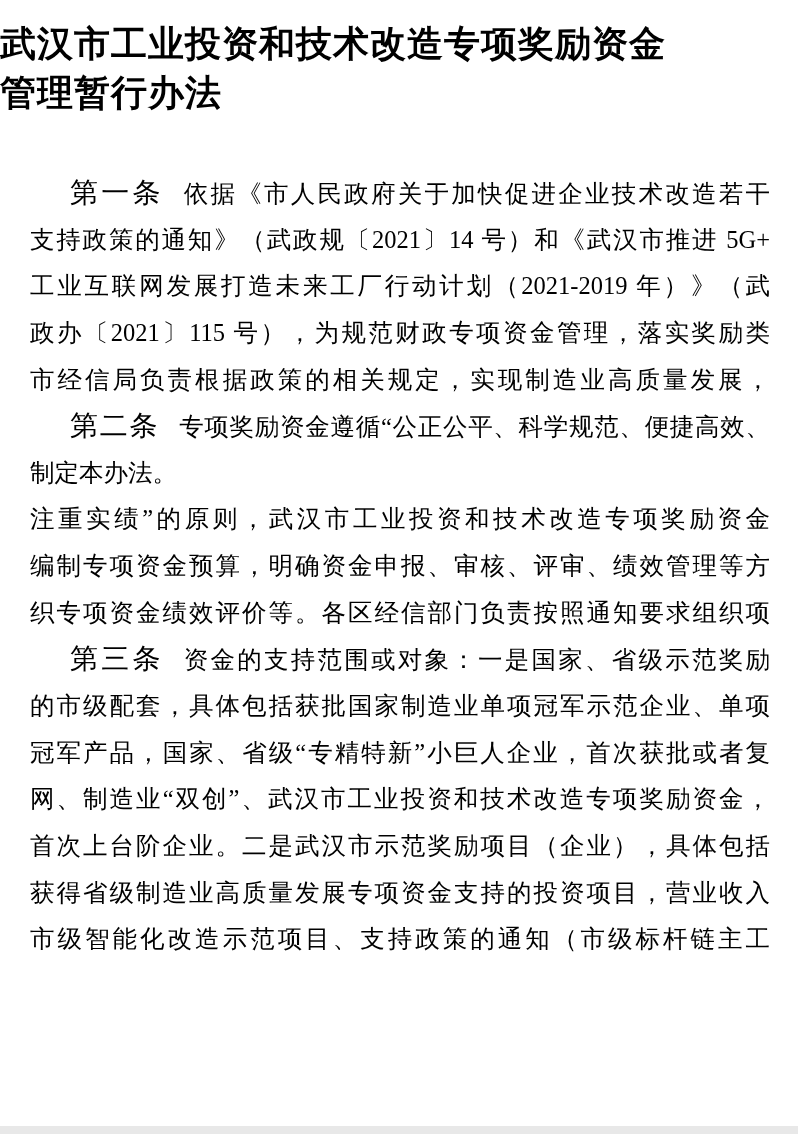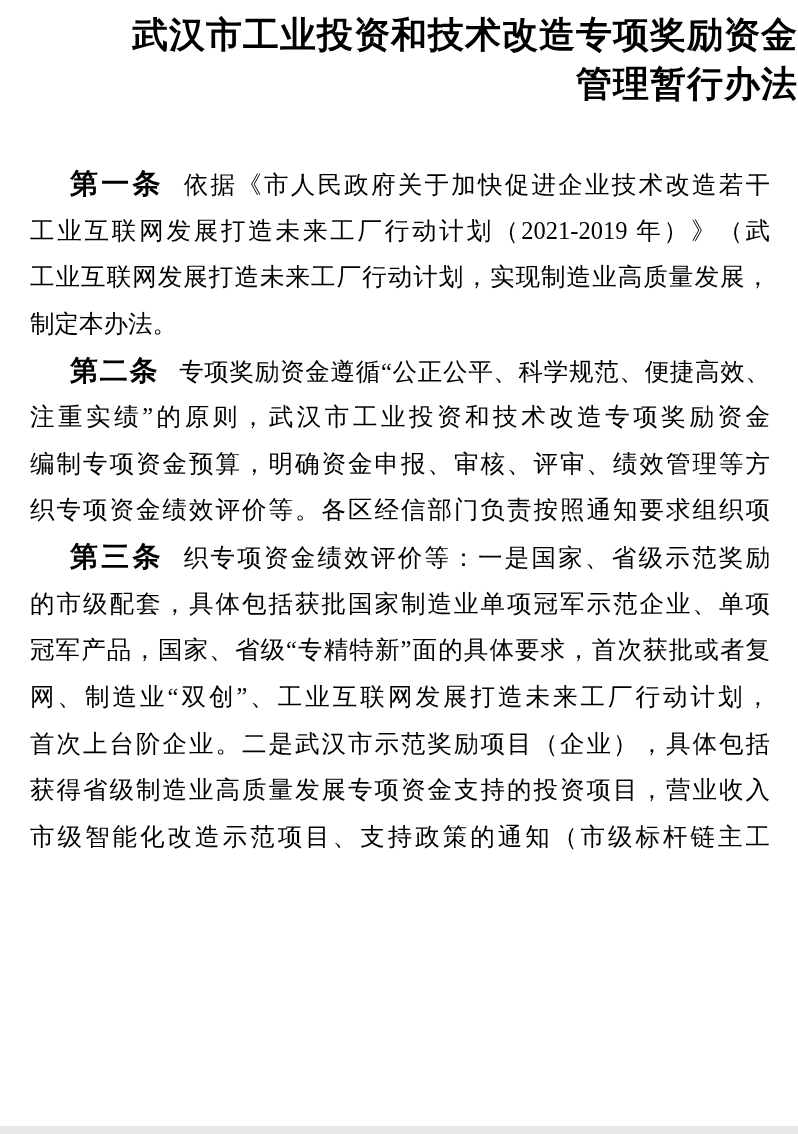--- a/index.html
+++ b/index.html
@@ -11,22 +11,22 @@
     position: relative;
     width: 798px;
     height: 1134px;
     background: #ffffff;
     overflow: hidden;
     color: #000000;
     font-family: "Liberation Serif", "DejaVu Serif", serif;
   }
   .title {
     margin: 0;
-    padding-top: 11px;
-    text-align: right;
+    padding-top: 20px;
+    text-align: left;
     font-family: "Liberation Serif", "DejaVu Serif", serif;
     font-weight: 700;
     font-size: 36px;
     letter-spacing: 1px;
   }
   .title-line {
     line-height: 49px;
     height: 49px;
     overflow: hidden;
   }
@@ -45,21 +45,21 @@
     white-space: normal;
   }
   .line.first {
     padding-left: 40px;
   }
   .line.end {
     text-align-last: left;
   }
   .head {
     font-family: "Liberation Sans", "DejaVu Sans", sans-serif;
-    font-weight: 700;
+    font-weight: 400;
     font-size: 28px;
     letter-spacing: 1px;
     margin-right: 20px;
   }
   .page-edge {
     position: absolute;
     left: 0;
     right: 0;
     bottom: 0;
     height: 8px;
@@ -72,33 +72,35 @@
 <div class="doc">
 
   <h1 class="title">
     <div class="title-line">武汉市工业投资和技术改造专项奖励资金</div>
     <div class="title-line">管理暂行办法</div>
   </h1>
 
   <div class="body">
 
     <div class="line first"><span class="head">第一条</span><span>依据《市人民政府关于加快促进企业技术改造若干</span></div>
+    <div class="line">支持政策的通知》（武政规〔2021〕14 号）和《武汉市推进 5G+</div>
     <div class="line">工业互联网发展打造未来工厂行动计划（2021-2019 年）》（武</div>
-    <div class="line">工业互联网发展打造未来工厂行动计划，实现制造业高质量发展，</div>
+    <div class="line">政办〔2021〕115 号），为规范财政专项资金管理，落实奖励类</div>
+    <div class="line">市经信局负责根据政策的相关规定，实现制造业高质量发展，</div>
+    <div class="line first"><span class="head">第二条</span><span>专项奖励资金遵循“公正公平、科学规范、便捷高效、</span></div>
+
     <div class="line end">制定本办法。</div>
-
-    <div class="line first"><span class="head">第二条</span><span>专项奖励资金遵循“公正公平、科学规范、便捷高效、</span></div>
     <div class="line">注重实绩”的原则，武汉市工业投资和技术改造专项奖励资金</div>
     <div class="line">编制专项资金预算，明确资金申报、审核、评审、绩效管理等方</div>
     <div class="line">织专项资金绩效评价等。各区经信部门负责按照通知要求组织项</div>
 
-    <div class="line first"><span class="head">第三条</span><span>织专项资金绩效评价等：一是国家、省级示范奖励</span></div>
+    <div class="line first"><span class="head">第三条</span><span>资金的支持范围或对象：一是国家、省级示范奖励</span></div>
     <div class="line">的市级配套，具体包括获批国家制造业单项冠军示范企业、单项</div>
-    <div class="line">冠军产品，国家、省级“专精特新”面的具体要求，首次获批或者复</div>
-    <div class="line">网、制造业“双创”、工业互联网发展打造未来工厂行动计划，</div>
+    <div class="line">冠军产品，国家、省级“专精特新”小巨人企业，首次获批或者复</div>
+    <div class="line">网、制造业“双创”、武汉市工业投资和技术改造专项奖励资金，</div>
     <div class="line">首次上台阶企业。二是武汉市示范奖励项目（企业），具体包括</div>
     <div class="line">获得省级制造业高质量发展专项资金支持的投资项目，营业收入</div>
     <div class="line">市级智能化改造示范项目、支持政策的通知（市级标杆链主工</div>
 
   </div>
 
   <div class="page-edge"></div>
 
 </div>
 

